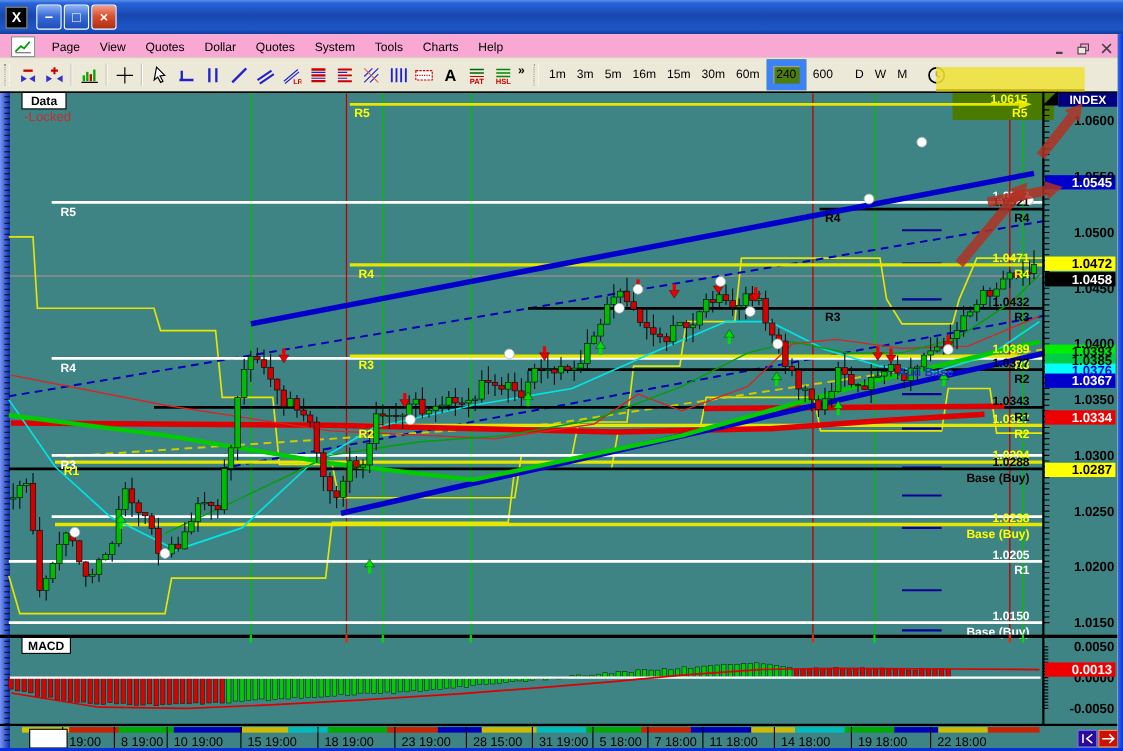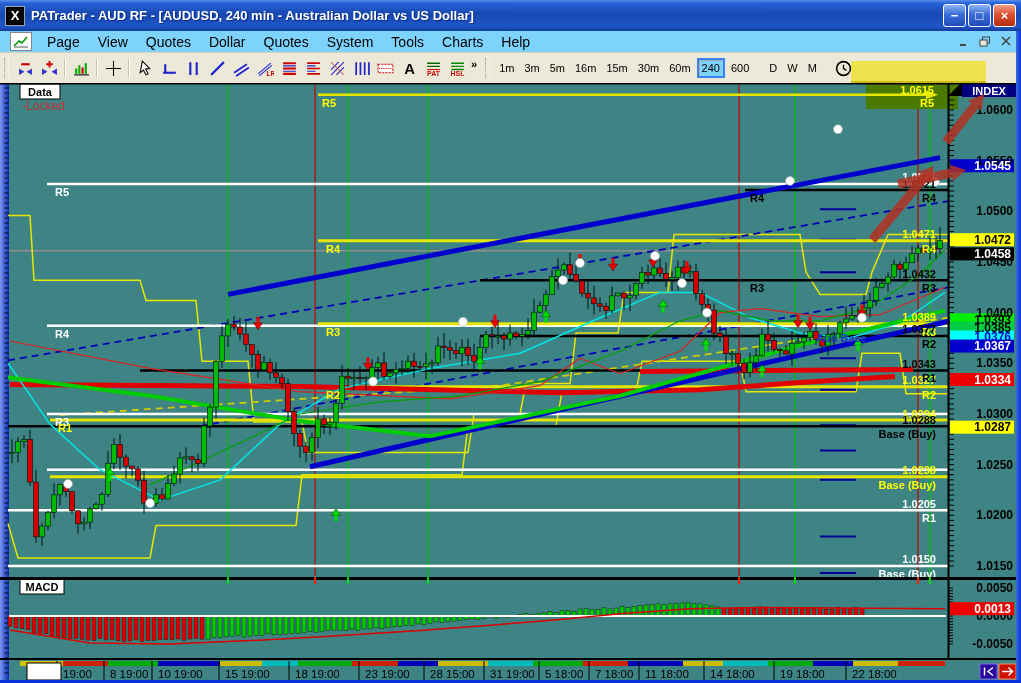--- a/index.html
+++ b/index.html
@@ -10,52 +10,51 @@
     display:flex;align-items:center;padding:0 5px;box-sizing:border-box}
   .title-icon{width:18px;height:18px;background:#000;color:#fff;font-weight:bold;font-size:13px;
     display:flex;align-items:center;justify-content:center;margin-right:6px;border:1px solid #9AA;flex:none}
   .title-text{color:#fff;font-weight:bold;font-size:13px;flex:1;white-space:nowrap;
     text-shadow:1px 1px 1px #0A2A80}
   .win-btn{width:21px;height:21px;margin-left:2px;border-radius:3px;border:1px solid #fff;
     display:flex;align-items:center;justify-content:center;color:#fff;font-size:13px;
     font-weight:bold;flex:none;cursor:pointer}
   .win-btn.minb,.win-btn.maxb{background:linear-gradient(180deg,#8FB4F2,#3A6CD8 45%,#1E4DB8)}
   .win-btn.closeb{background:linear-gradient(180deg,#F2A088,#DD5030 45%,#B02E10)}
-  .menubar{position:absolute;left:0;top:31px;width:1021px;height:22px;background:#7dd3fc;
-    display:flex;align-items:center;font-size:14px;border-bottom:1px solid #D6D2C2;box-sizing:border-box;padding-left:4px}
+  .menubar{position:absolute;left:0;top:31px;width:1021px;height:22px;background:#f9a8d4;
+    display:flex;align-items:flex-end;font-size:11px;border-bottom:1px solid #D6D2C2;box-sizing:border-box;padding-left:4px}
   .page-ico{width:20px;height:17px;background:#fff;border:1px solid #888;margin:0 6px 0 6px;
     display:flex;align-items:center;justify-content:center}
   .menu-item{padding:3px 9px;color:#000;cursor:pointer}
   .mdi{margin-left:auto;display:flex;margin-right:6px}
   .mdi-btn{width:18px;height:15px;margin-left:3px;display:flex;align-items:center;justify-content:center;cursor:pointer}
   .toolbar{position:absolute;left:0;top:53px;width:1021px;height:30px;background:#ECE9D8;
     display:flex;align-items:center;box-sizing:border-box;padding-left:2px}
   .grip{width:3px;height:20px;border-left:1px dotted #999;border-right:1px dotted #fff;margin:0 4px 0 2px}
   .tool-btn{width:24px;height:23px;display:flex;align-items:center;justify-content:center;
     background:transparent;border:1px solid transparent;cursor:pointer;padding:0}
   .sep{width:1px;height:20px;background:#C8C4B4;border-right:1px solid #fff;margin:0 3px}
   .overflow{font-size:11px;font-weight:bold;margin:0 6px 8px 2px;cursor:pointer}
   .tf-btn{font-size:11px;padding:3px 4px;margin:17px 1px;cursor:pointer;color:#000}
-  .tf-btn.active{border:2px solid #3b82f6;background:#7dd3fc;box-shadow:inset 1px 1px 1px #AAA;padding:2px 3px}
+  .tf-btn.active{border:6px solid #3b82f6;background:#4d7c0f;box-shadow:inset 1px 1px 1px #AAA;padding:2px 3px}
   .tf-gap{width:10px}
   .chart-area{position:absolute;left:0;top:83px;width:1016px;height:600px}
   .hl-rect{position:absolute;background:#EFE23A;opacity:.88;border-bottom:2px solid #C8B400;z-index:5}
   .border-right{position:absolute;right:0;top:31px;width:5px;height:652px;
     background:linear-gradient(90deg,#3A6CD8,#0831D9)}
   .border-bottom{position:absolute;left:0;top:680px;width:1021px;height:3px;background:#0831D9}
   svg text{font-family:"Liberation Sans",sans-serif}
 </style>
 </head>
 <body>
 
 <div class="window">
 
   <div class="titlebar">
     <div class="title-icon">X</div>
-    <div class="title-text">PATrader - AUD RF - [AUDUSD, 240 min - Australian Dollar vs US Dollar]</div>
     <div class="win-btn minb">−</div>
     <div class="win-btn maxb">□</div>
     <div class="win-btn closeb">×</div>
   </div>
 
   <div class="menubar">
     <div class="page-ico">
       <svg width="16" height="13" viewBox="0 0 16 13">
           <path d="M1 11L6 6l3 2 5-6" stroke="#090" stroke-width="1.6" fill="none"></path>
           <path d="M1 12h14" stroke="#555"></path>

